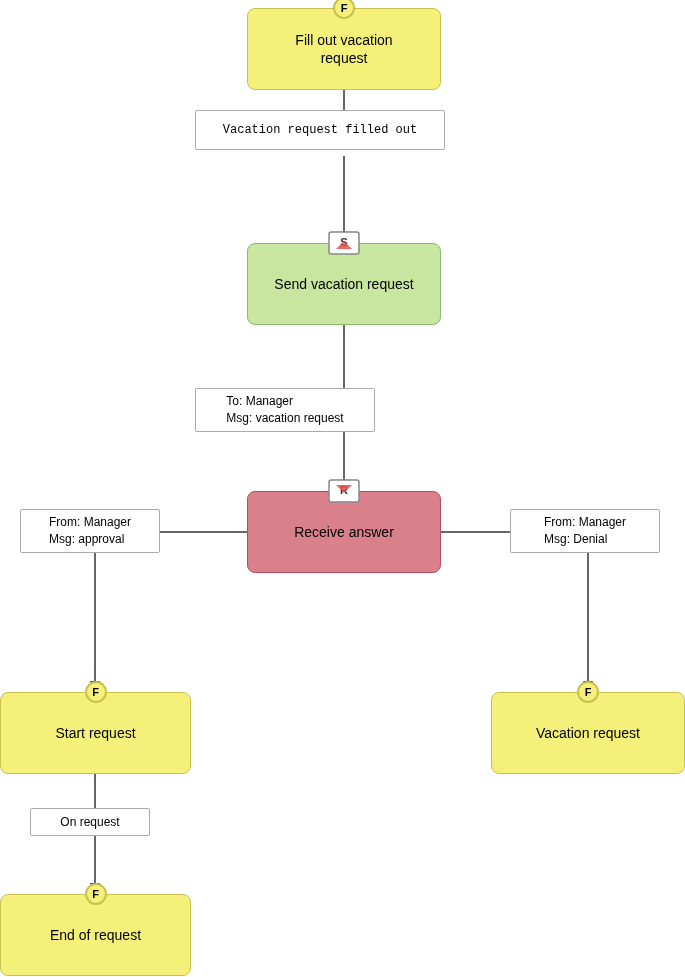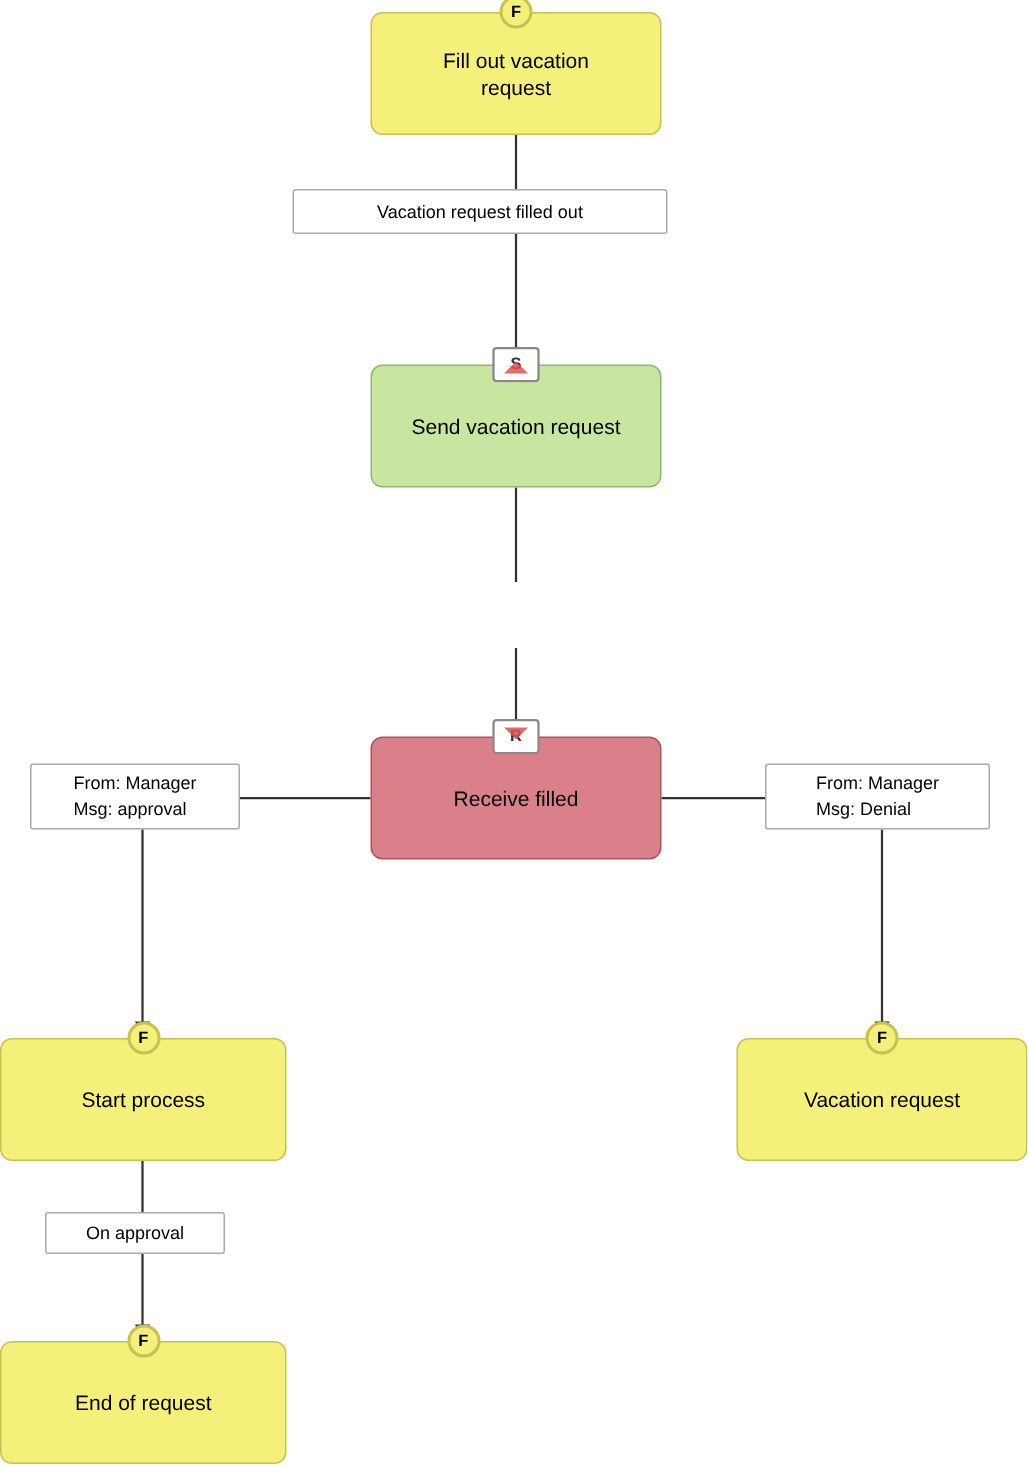--- a/index.html
+++ b/index.html
@@ -119,71 +119,75 @@
 
     <line x1="95" y1="836" x2="95" y2="894" stroke="#333" stroke-width="1.5"></line>
     <polygon points="95,894 90,883 100,883" fill="#333"></polygon>
   </svg>
 
   <div class="node node-yellow" style="left:247px; top:8px; width:194px; height:82px;">
     <div class="badge">F</div>
     <span class="node-label">Fill out vacation<br>request</span>
   </div>
 
-  <div class="annotation" style="left:195px; top:126px; width:250px; height:30px; display:flex; align-items:center; justify-content:center;">
+  <div class="annotation" style="left:195px; top:110px; width:250px; height:40px; display:flex; align-items:center; justify-content:center;font-family:Liberation Mono, monospace;">
     <span>Vacation request filled out</span>
   </div>
 
   <div class="node node-green" style="left:247px; top:243px; width:194px; height:82px;">
 
     <div style="position:absolute; top:-13px; left:50%; transform:translateX(-50%);">
       <svg width="32" height="24" viewBox="0 0 32 24">
         <rect x="1" y="1" width="30" height="22" rx="2" fill="#fff" stroke="#888" stroke-width="1.5"></rect>
         <text x="16" y="15" text-anchor="middle" font-size="11" font-weight="bold" fill="#333">S</text>
         <polygon points="8,18 16,10 24,18" fill="#e05050" opacity="0.85"></polygon>
       </svg>
     </div>
     <span class="node-label">Send vacation request</span>
   </div>
 
+  <div class="annotation" style="left:195px; top:388px; width:180px; height:44px; display:flex; align-items:center; justify-content:center;">
+    <span style="white-space:pre-line;">To: Manager
+Msg: vacation request</span>
+  </div>
 
   <div class="node node-red" style="left:247px; top:491px; width:194px; height:82px;">
 
     <div style="position:absolute; top:-13px; left:50%; transform:translateX(-50%);">
       <svg width="32" height="24" viewBox="0 0 32 24">
         <rect x="1" y="1" width="30" height="22" rx="2" fill="#fff" stroke="#888" stroke-width="1.5"></rect>
         <text x="16" y="15" text-anchor="middle" font-size="11" font-weight="bold" fill="#333">R</text>
         <polygon points="8,6 16,14 24,6" fill="#e05050" opacity="0.85"></polygon>
       </svg>
     </div>
-    <span class="node-label">Receive filled</span>
+    <span class="node-label">Receive answer</span>
   </div>
 
   <div class="annotation" style="left:20px; top:509px; width:140px; height:44px; display:flex; align-items:center; justify-content:center;">
     <span style="white-space:pre-line;">From: Manager
 Msg: approval</span>
   </div>
 
   <div class="annotation" style="left:510px; top:509px; width:150px; height:44px; display:flex; align-items:center; justify-content:center;">
     <span style="white-space:pre-line;">From: Manager
 Msg: Denial</span>
   </div>
 
   <div class="node node-yellow" style="left:0px; top:692px; width:191px; height:82px;">
     <div class="badge">F</div>
-    <span class="node-label">Start process</span>
+    <span class="node-label">Start request</span>
   </div>
 
   <div class="node node-yellow" style="left:491px; top:692px; width:194px; height:82px;">
     <div class="badge">F</div>
     <span class="node-label">Vacation request</span>
   </div>
 
   <div class="annotation" style="left:30px; top:808px; width:120px; height:28px; display:flex; align-items:center; justify-content:center;">
-    <span>On approval</span>
+    <span>On request</span>
   </div>
 
   <div class="node node-yellow" style="left:0px; top:894px; width:191px; height:82px;">
     <div class="badge">F</div>
     <span class="node-label">End of request</span>
   </div>
 
 </div>
 
 </body></html>

